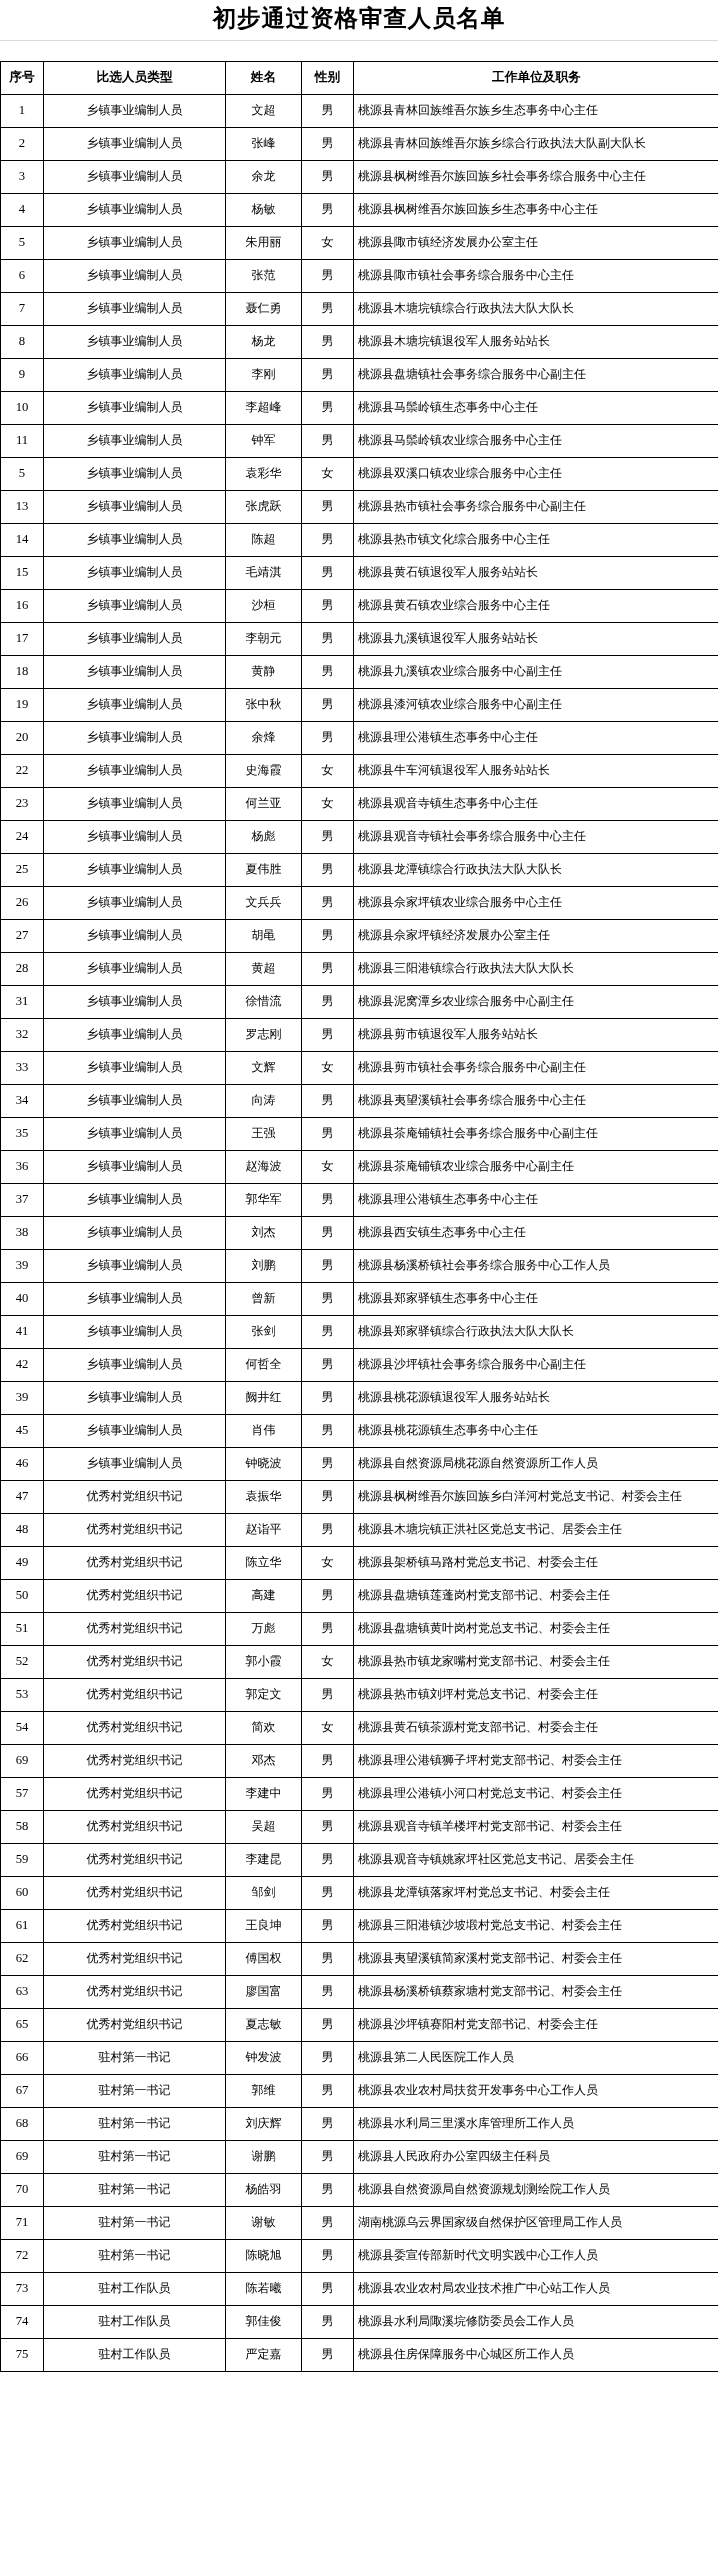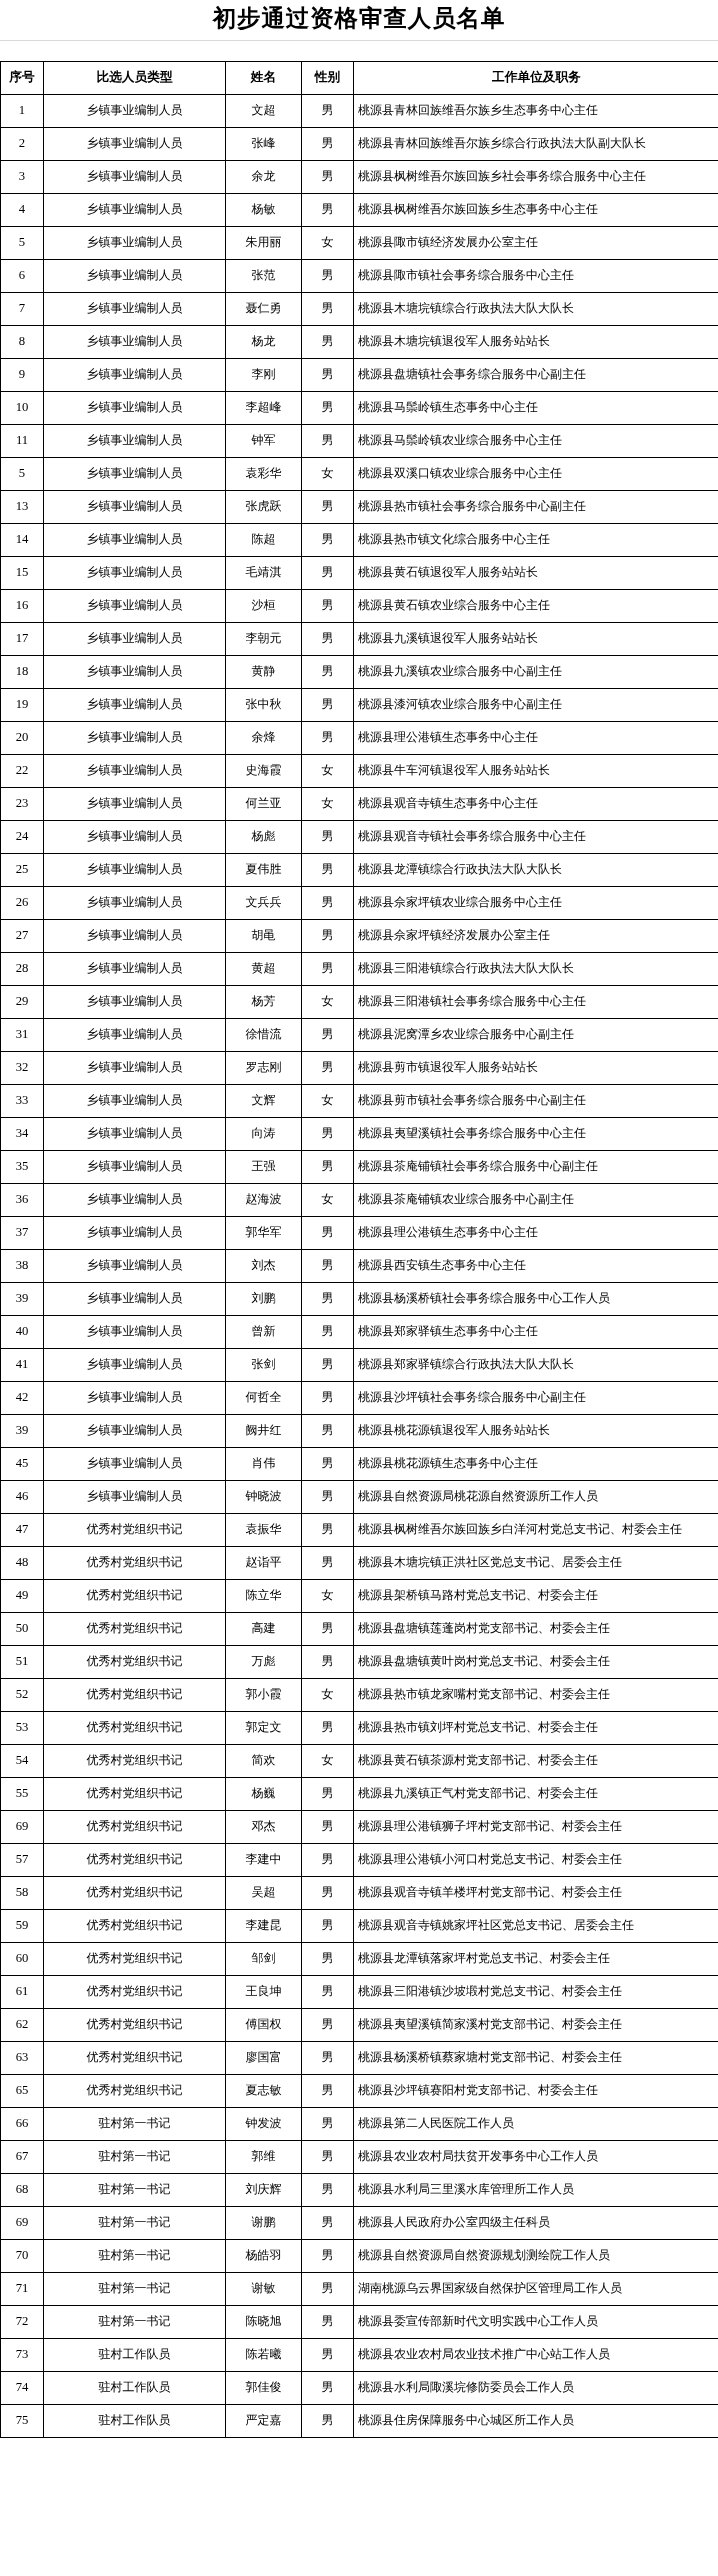--- a/index.html
+++ b/index.html
@@ -257,27 +257,20 @@
         <td class="col-unit">桃源县佘家坪镇经济发展办公室主任</td>
       </tr>
       <tr>
         <td class="col-serial">28</td>
         <td class="col-type">乡镇事业编制人员</td>
         <td class="col-name">黄超</td>
         <td class="col-gender">男</td>
         <td class="col-unit">桃源县三阳港镇综合行政执法大队大队长</td>
       </tr>
       <tr>
-        <td class="col-serial">29</td>
-        <td class="col-type">乡镇事业编制人员</td>
-        <td class="col-name">杨芳</td>
-        <td class="col-gender">女</td>
-        <td class="col-unit">桃源县三阳港镇社会事务综合服务中心主任</td>
-      </tr>
-      <tr>
         <td class="col-serial">31</td>
         <td class="col-type">乡镇事业编制人员</td>
         <td class="col-name">徐惜流</td>
         <td class="col-gender">男</td>
         <td class="col-unit">桃源县泥窝潭乡农业综合服务中心副主任</td>
       </tr>
       <tr>
         <td class="col-serial">32</td>
         <td class="col-type">乡镇事业编制人员</td>
         <td class="col-name">罗志刚</td>
@@ -423,27 +416,20 @@
         <td class="col-name">郭定文</td>
         <td class="col-gender">男</td>
         <td class="col-unit">桃源县热市镇刘坪村党总支书记、村委会主任</td>
       </tr>
       <tr>
         <td class="col-serial">54</td>
         <td class="col-type">优秀村党组织书记</td>
         <td class="col-name">简欢</td>
         <td class="col-gender">女</td>
         <td class="col-unit">桃源县黄石镇茶源村党支部书记、村委会主任</td>
-      </tr>
-      <tr>
-        <td class="col-serial">55</td>
-        <td class="col-type">优秀村党组织书记</td>
-        <td class="col-name">杨巍</td>
-        <td class="col-gender">男</td>
-        <td class="col-unit">桃源县九溪镇正气村党支部书记、村委会主任</td>
       </tr>
       <tr>
         <td class="col-serial">69</td>
         <td class="col-type">优秀村党组织书记</td>
         <td class="col-name">邓杰</td>
         <td class="col-gender">男</td>
         <td class="col-unit">桃源县理公港镇狮子坪村党支部书记、村委会主任</td>
       </tr>
       <tr>
         <td class="col-serial">57</td>

